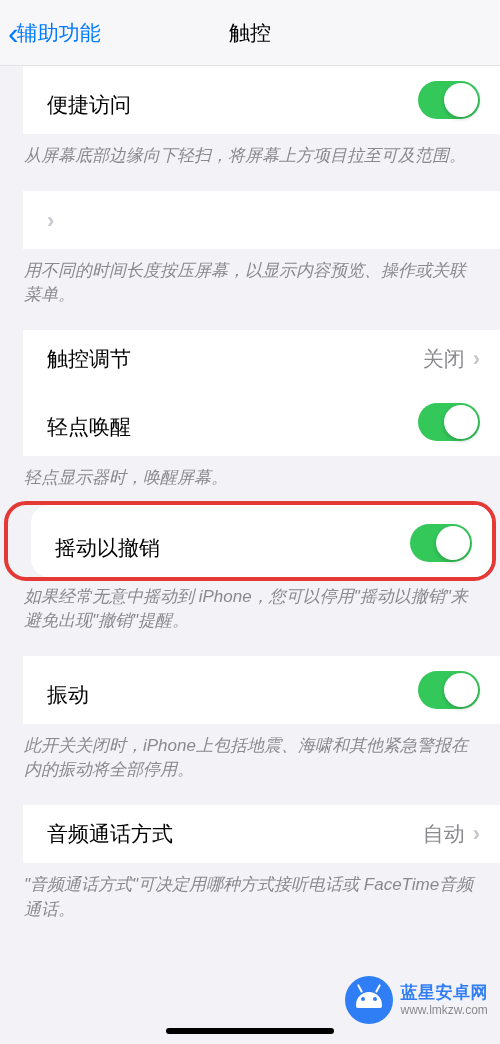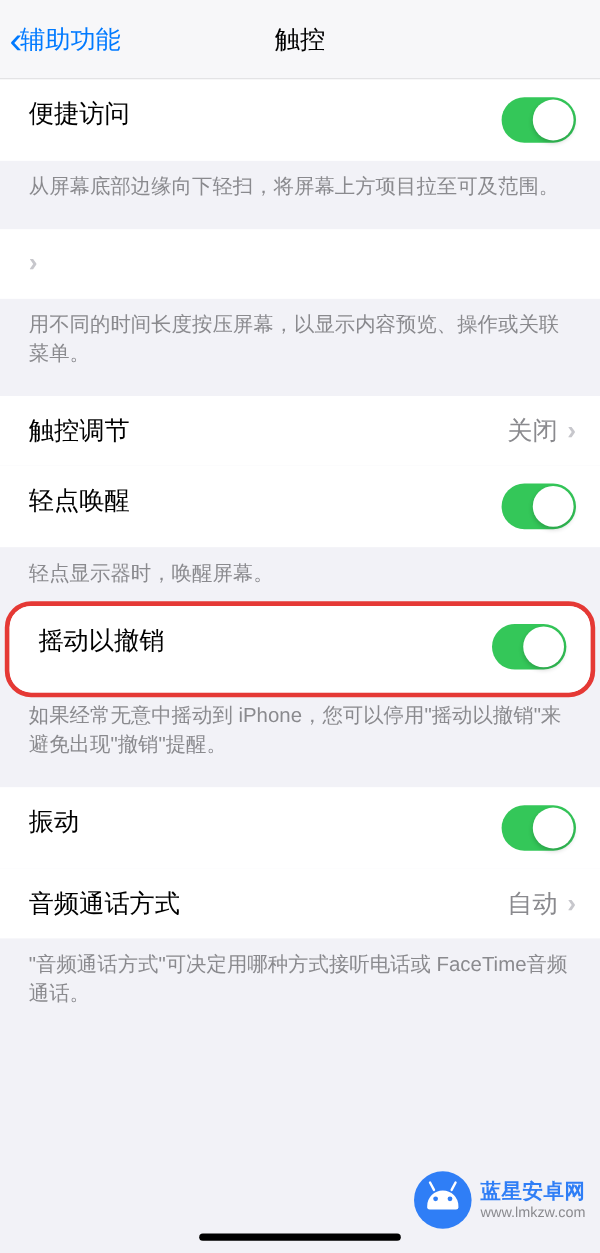--- a/index.html
+++ b/index.html
@@ -54,23 +54,24 @@
     .partial-desc {
       padding: 6px 24px 12px 24px;
       font-size: 17px;
       color: #8a8a8e;
       line-height: 1.4;
     }
     .cell {
       background: #fff;
       padding: 15px 20px 15px 24px;
       display: flex;
-      align-items: flex-start;
+      align-items: flex-end;
       justify-content: space-between;
       min-height: 58px;
+      margin-left: 23px;
     }
     .cell-title {
       font-size: 21px;
       color: #000;
       font-weight: 400;
     }
     .cell-right {
       display: flex;
       align-items: center;
       gap: 8px;
@@ -104,20 +105,21 @@
       box-shadow: 0 2px 4px rgba(0,0,0,0.2);
     }
     .toggle.on .toggle-knob {
       right: 2px;
     }
     .section-desc {
       padding: 10px 24px 22px 24px;
       font-size: 17px;
       color: #8a8a8e;
       line-height: 1.45;
+      font-style: italic;
     }
     .highlight-box {
       border: 4px solid #e53935;
       border-radius: 22px;
       margin: 0 4px;
       position: relative;
       z-index: 5;
     }
     .highlight-box .cell {
       border-radius: 18px;
@@ -249,20 +251,21 @@
     </div>
   </div>
   <div class="section-desc" style="padding-top:4px">如果经常无意中摇动到 iPhone，您可以停用"摇动以撤销"来避免出现"撤销"提醒。</div>
 
   <div class="cell">
     <span class="cell-title">振动</span>
     <div class="toggle on">
       <div class="toggle-knob"></div>
     </div>
   </div>
+  <div class="section-desc">此开关关闭时，iPhone上包括地震、海啸和其他紧急警报在内的振动将全部停用。</div>
 
   <div class="cell">
     <span class="cell-title">音频通话方式</span>
     <div class="cell-right">
       <span class="cell-value">自动</span>
       <span class="chevron-right">›</span>
     </div>
   </div>
   <div class="section-desc">"音频通话方式"可决定用哪种方式接听电话或 FaceTime音频通话。</div>
 

